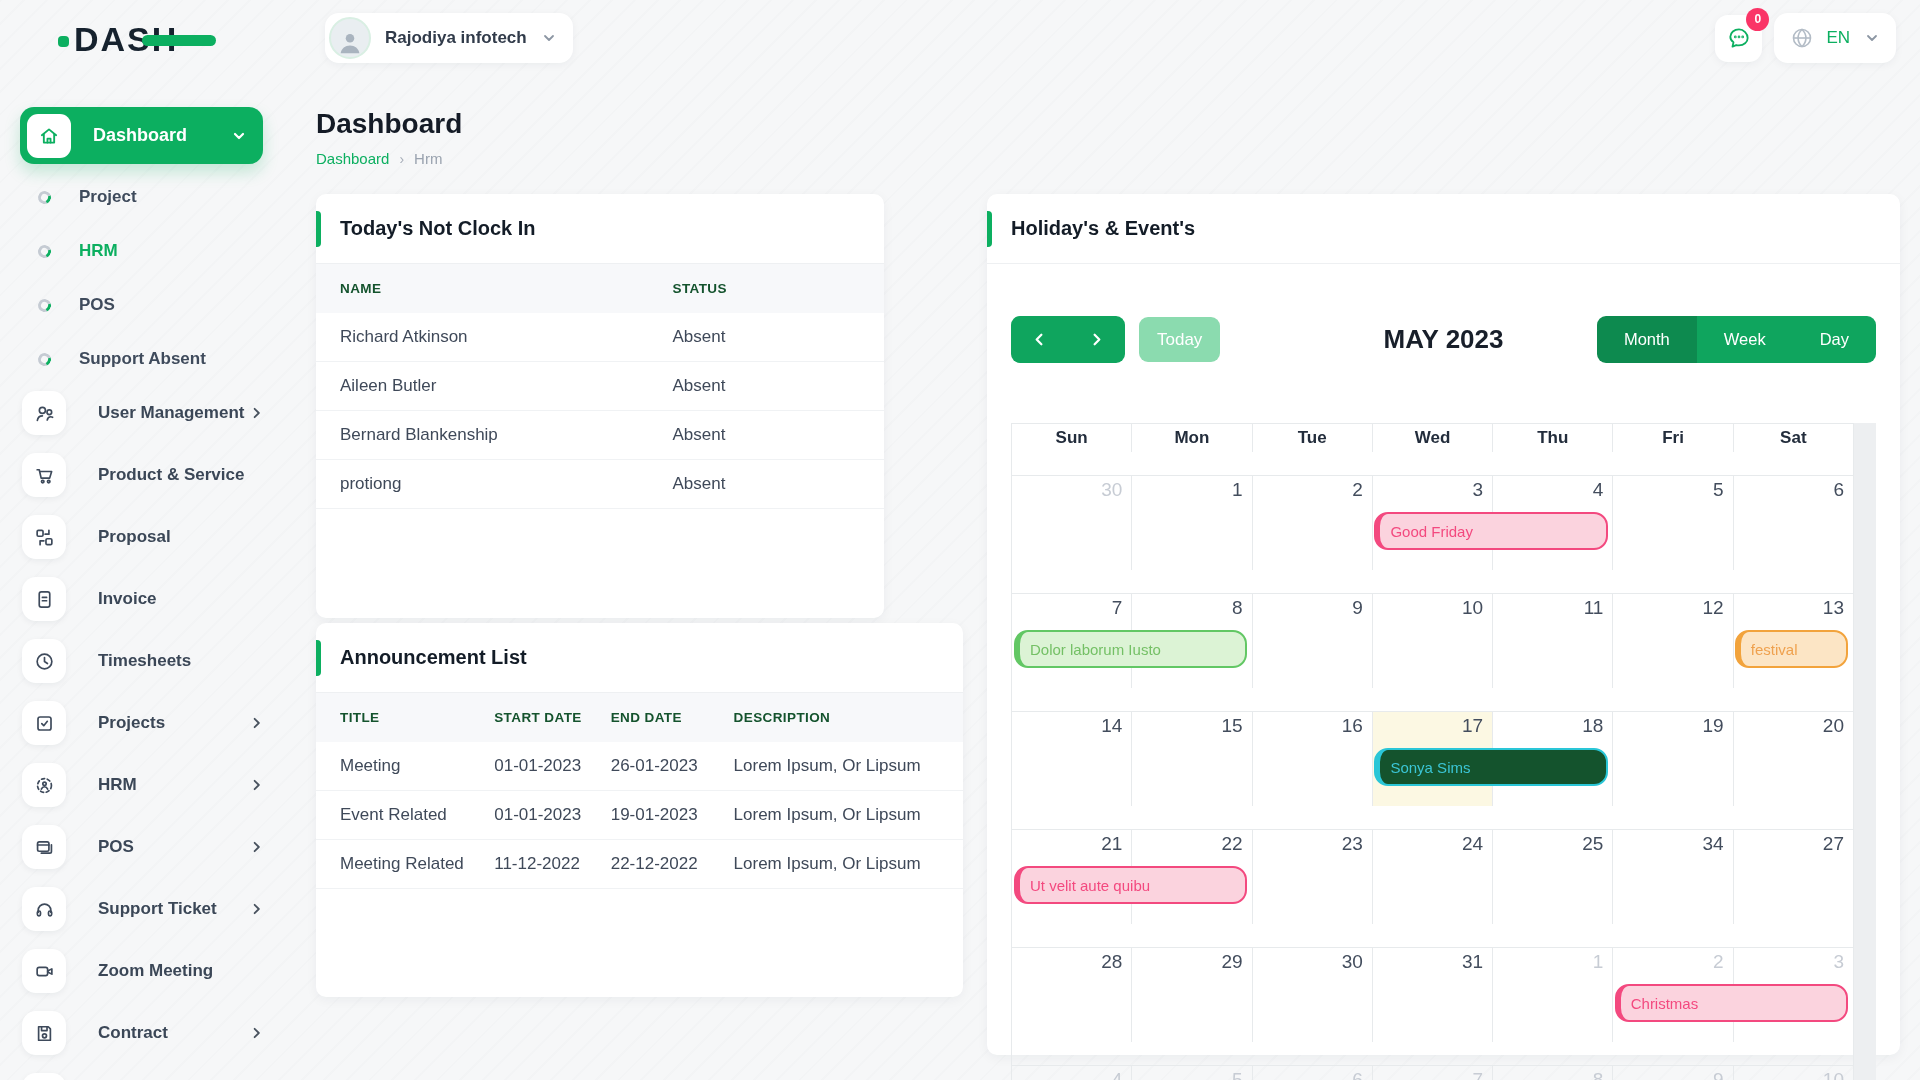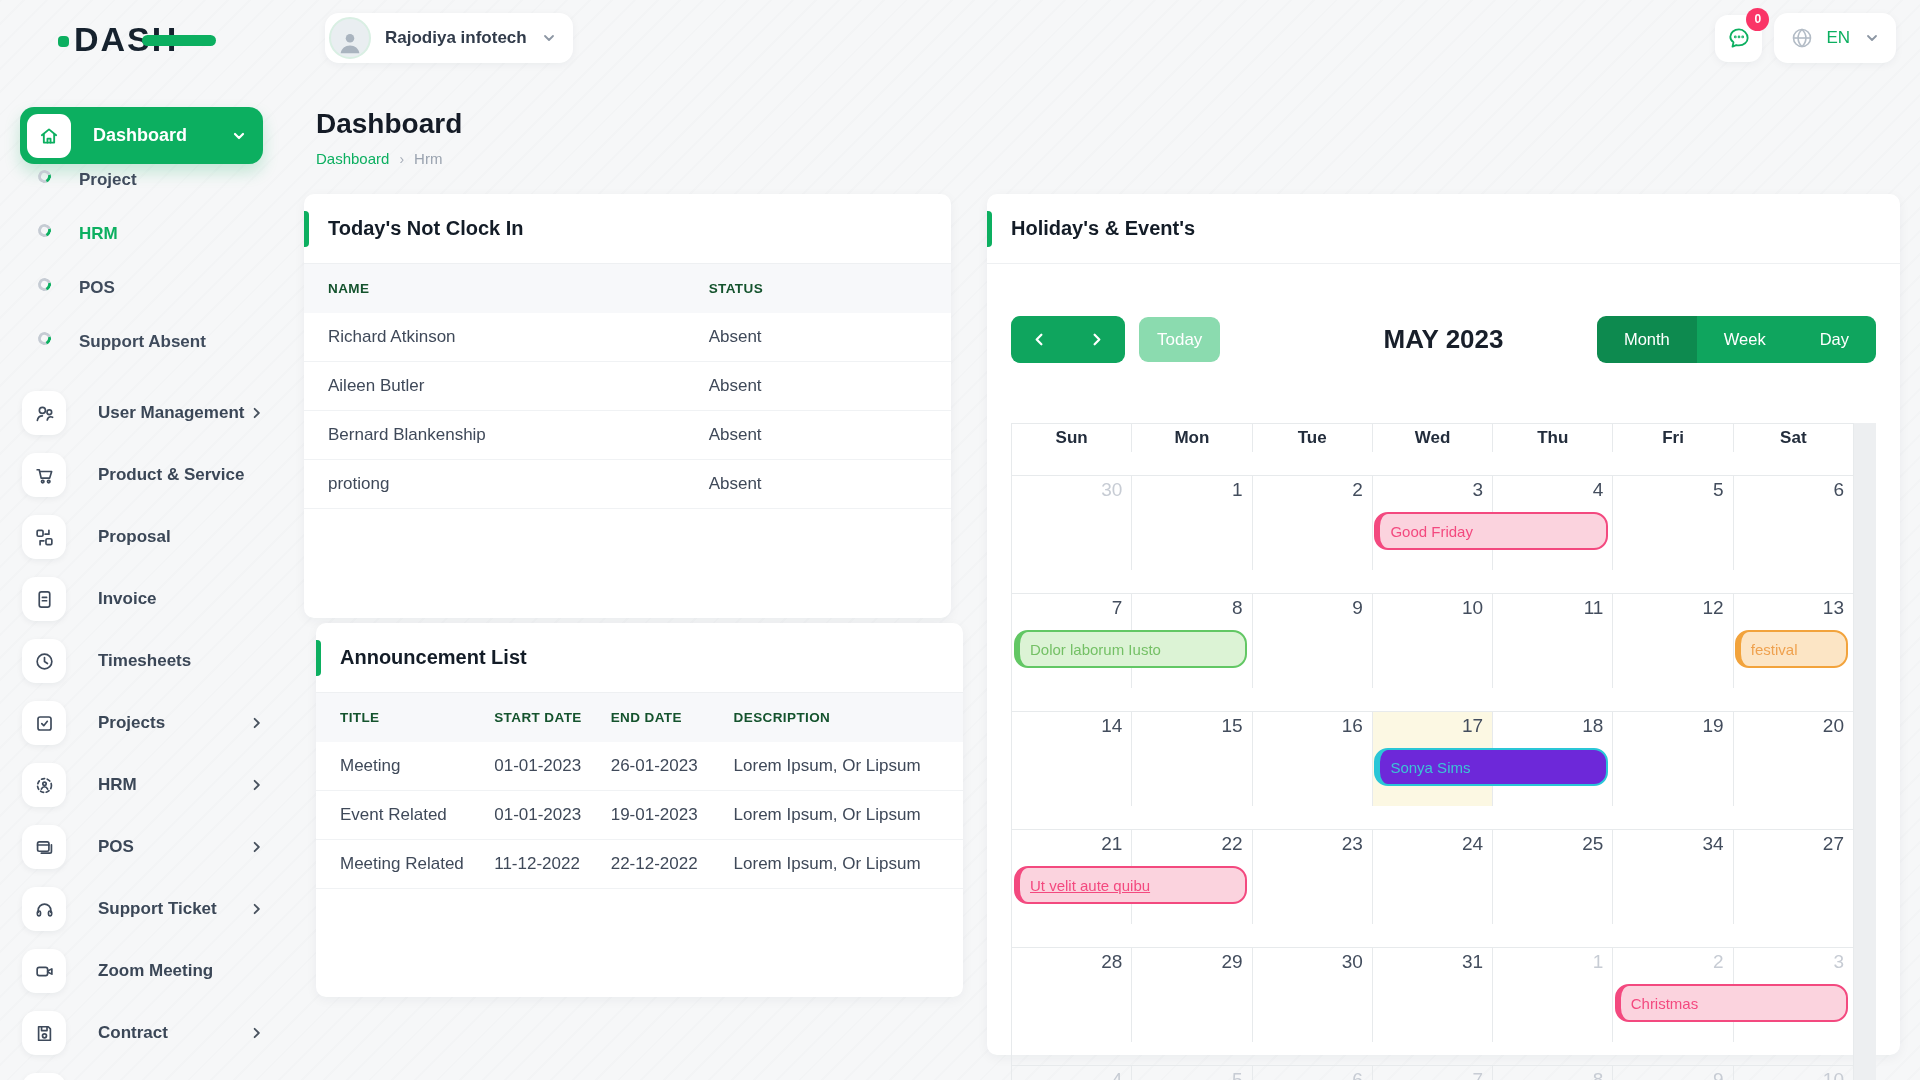--- a/index.html
+++ b/index.html
@@ -20,21 +20,21 @@
   .logo .logo-dash { position: absolute; right: -38px; top: 15px; width: 74px; height: 11px; border-radius: 6px; background: #0caf60; }
 
   .dash-btn { position: absolute; left: 20px; top: 107px; width: 243px; height: 57px; background: #0caf60;
     border-radius: 14px; display: flex; align-items: center; padding: 0 16px 0 7px; cursor: pointer;
     box-shadow: 0 8px 16px rgba(12,175,96,0.22); }
   .dash-btn .home-tile { width: 44px; height: 44px; background: #fff; border-radius: 11px; display: flex; align-items: center; justify-content: center; }
   .dash-btn .dash-label { color: #fff; font-size: 18px; font-weight: 700; margin-left: 22px; }
   .dash-btn .chev-down { margin-left: auto; }
 
   .sub-list { position: absolute; left: 20px; top: 170px; width: 250px; }
-  .sub-item { height: 54px; display: flex; align-items: flex-start; padding-left: 18px; cursor: pointer; }
+  .sub-item { height: 54px; display: flex; align-items: center; padding-left: 18px; cursor: pointer; }
   .sub-item .ring { width: 13px; height: 13px; border-radius: 50%; border: 3px solid #c5cbd3; border-top-color: #0caf60; transform: rotate(115deg); flex: 0 0 auto; }
   .sub-item .sub-label { margin-left: 28px; font-size: 17px; font-weight: 600; color: #3f4b5c; }
   .sub-item.active .sub-label { color: #0caf60; font-weight: 700; }
 
   .side-menu { position: absolute; left: 20px; top: 382px; width: 260px; }
   .side-item { height: 62px; display: flex; align-items: center; padding-left: 2px; cursor: pointer; position: relative; }
   .side-icon { width: 44px; height: 44px; background: #fff; border-radius: 14px; box-shadow: 0 2px 6px rgba(25,39,57,0.06);
     display: flex; align-items: center; justify-content: center; flex: 0 0 auto; }
   .side-label { margin-left: 32px; font-size: 17px; font-weight: 600; color: #3b4757; }
   .side-chevron { position: absolute; right: 16px; top: 50%; transform: translateY(-50%); display: flex; }
@@ -68,21 +68,21 @@
   .card-head::before { content: ""; position: absolute; left: 0; top: 17px; width: 5px; height: 36px; background: #0caf60; border-radius: 0 4px 4px 0; }
   .card-title { font-size: 20px; font-weight: 700; color: #131c27; }
 
   table.data { width: 100%; border-collapse: collapse; }
   table.data thead tr { background: #f7f8fa; }
   table.data th { text-align: left; font-size: 13.5px; font-weight: 700; letter-spacing: 0.4px; color: #14532d;
     padding: 17px 10px; text-transform: uppercase; }
   table.data td { font-size: 17px; color: #3f4959; padding: 14px 10px; border-bottom: 1px solid #f0f2f4; }
   table.data th:first-child, table.data td:first-child { padding-left: 24px; }
 
-  #card-clockin { left: 304px; top: 194px; width: 647px; height: 424px; }
+  #card-clockin { left: 316px; top: 194px; width: 568px; height: 424px; }
   #card-clockin th.col-status, #card-clockin td.col-status { width: 39%; }
 
   #card-announce { left: 316px; top: 623px; width: 647px; height: 374px; }
   #card-announce .c-title { width: 26%; }
   #card-announce .c-start { width: 18%; }
   #card-announce .c-end { width: 19%; }
 
   
   #card-calendar { left: 987px; top: 194px; width: 913px; height: 861px; }
   .cal-toolbar { margin: 52px 24px 0 24px; display: flex; align-items: center; position: relative; height: 47px; }
@@ -481,31 +481,31 @@
             <div class="cal-event" style="left: calc(85.7143% + 2px); width: calc(14.2857% - 7px); background: rgb(252, 229, 197); border-color: rgb(242, 163, 60); color: rgb(239, 161, 78);">festival</div>
           </div>
           <div class="cal-week">
             <div class="cal-cell"><span class="cal-num">14</span></div>
             <div class="cal-cell"><span class="cal-num">15</span></div>
             <div class="cal-cell"><span class="cal-num">16</span></div>
             <div class="cal-cell today"><span class="cal-num">17</span></div>
             <div class="cal-cell"><span class="cal-num">18</span></div>
             <div class="cal-cell"><span class="cal-num">19</span></div>
             <div class="cal-cell"><span class="cal-num">20</span></div>
-            <div class="cal-event" style="left: calc(42.8571% + 2px); width: calc(28.5714% - 7px); background: #6d28d9; border-color: rgb(42, 198, 215); color: rgb(59, 197, 213);">Sonya Sims</div>
+            <div class="cal-event" style="left: calc(42.8571% + 2px); width: calc(28.5714% - 7px); background: #14532d; border-color: rgb(42, 198, 215); color: rgb(59, 197, 213);">Sonya Sims</div>
           </div>
           <div class="cal-week">
             <div class="cal-cell"><span class="cal-num">21</span></div>
             <div class="cal-cell"><span class="cal-num">22</span></div>
             <div class="cal-cell"><span class="cal-num">23</span></div>
             <div class="cal-cell"><span class="cal-num">24</span></div>
             <div class="cal-cell"><span class="cal-num">25</span></div>
             <div class="cal-cell"><span class="cal-num">34</span></div>
             <div class="cal-cell"><span class="cal-num">27</span></div>
-            <div class="cal-event" style="left: calc(0% + 2px); width: calc(28.5714% - 7px); background: rgb(251, 211, 222); border-color: rgb(243, 73, 127); color: rgb(243, 73, 127); text-decoration: underline;">Ut velit aute quibu</div>
+            <div class="cal-event" style="left: calc(0% + 2px); width: calc(28.5714% - 7px); background: rgb(251, 211, 222); border-color: rgb(243, 73, 127); color: rgb(243, 73, 127);">Ut velit aute quibu</div>
           </div>
           <div class="cal-week">
             <div class="cal-cell"><span class="cal-num">28</span></div>
             <div class="cal-cell"><span class="cal-num">29</span></div>
             <div class="cal-cell"><span class="cal-num">30</span></div>
             <div class="cal-cell"><span class="cal-num">31</span></div>
             <div class="cal-cell muted"><span class="cal-num">1</span></div>
             <div class="cal-cell muted"><span class="cal-num">2</span></div>
             <div class="cal-cell muted"><span class="cal-num">3</span></div>
             <div class="cal-event" style="left: calc(71.4286% + 2px); width: calc(28.5714% - 7px); background: rgb(251, 211, 222); border-color: rgb(243, 73, 127); color: rgb(243, 73, 127);">Christmas</div>

